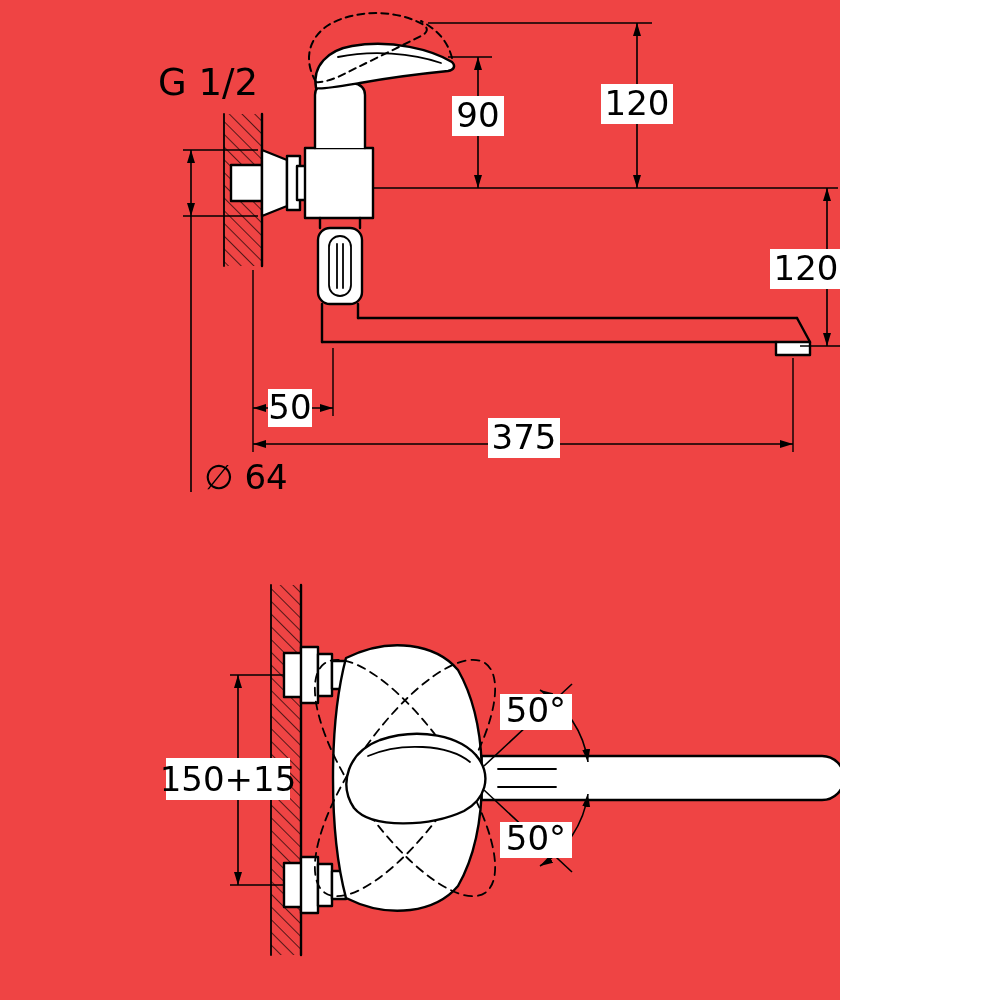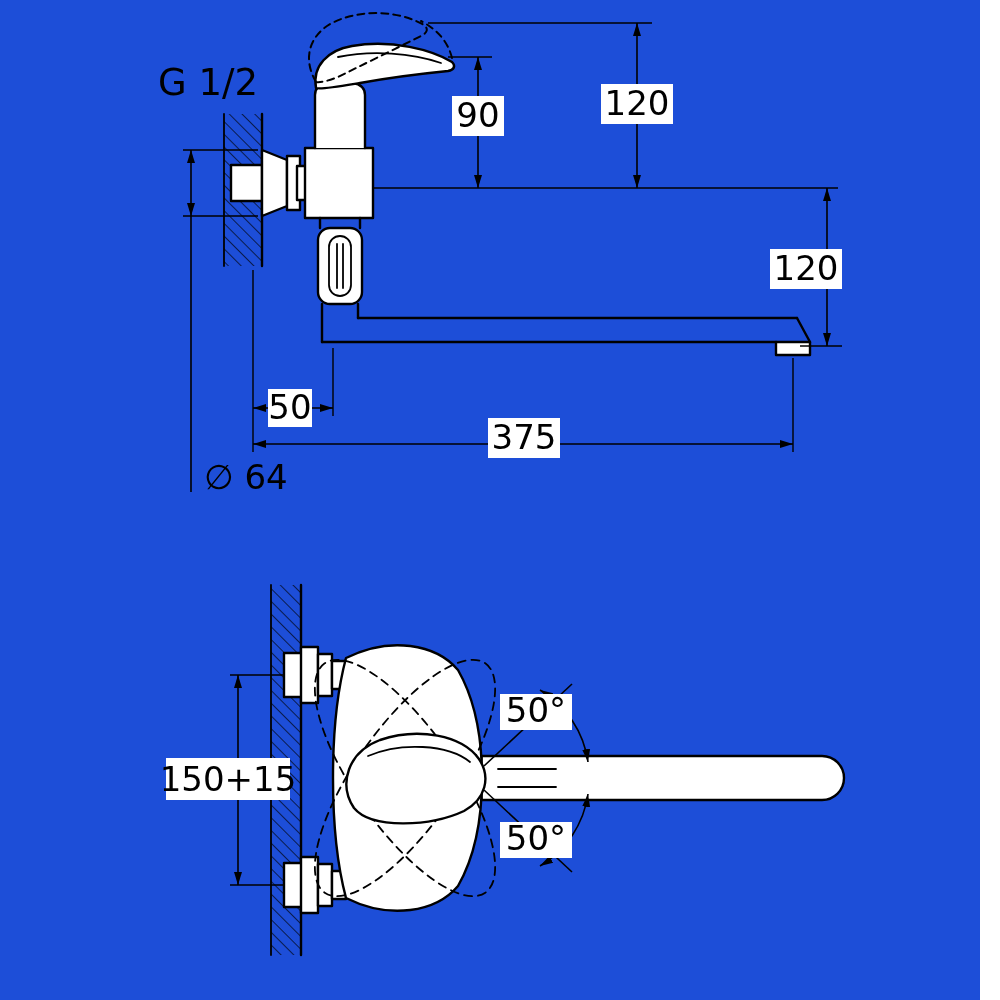--- a/index.html
+++ b/index.html
@@ -1,16 +1,16 @@
 <!DOCTYPE html>
 <html><head>
 <meta charset="utf-8">
 <style>
   html,body{margin:0;padding:0;background:#fff;}
-  .canvas{width:980px;height:1000px;background:#1d4ed8;position:relative;overflow:hidden;}
+  .canvas{width:840px;height:1000px;background:#ef4444;position:relative;overflow:hidden;}
   svg{display:block;}
   .obj{stroke:#000;stroke-width:2.4;fill:#fff;stroke-linejoin:round;stroke-linecap:round;}
   .objthin{stroke:#000;stroke-width:1.8;fill:none;stroke-linecap:round;}
   .dash{stroke:#000;stroke-width:2;fill:none;stroke-dasharray:7 5;stroke-linecap:round;}
   .dim{stroke:#000;stroke-width:1.6;fill:none;}
   .ext{stroke:#000;stroke-width:1.4;fill:none;}
   .dimtxt{font-family:"DejaVu Sans",sans-serif;font-size:34px;fill:#000;}
   .lbltxt{font-family:"DejaVu Sans",sans-serif;font-size:37px;fill:#000;}
   .mask{fill:#fff;stroke:none;}
 </style>

